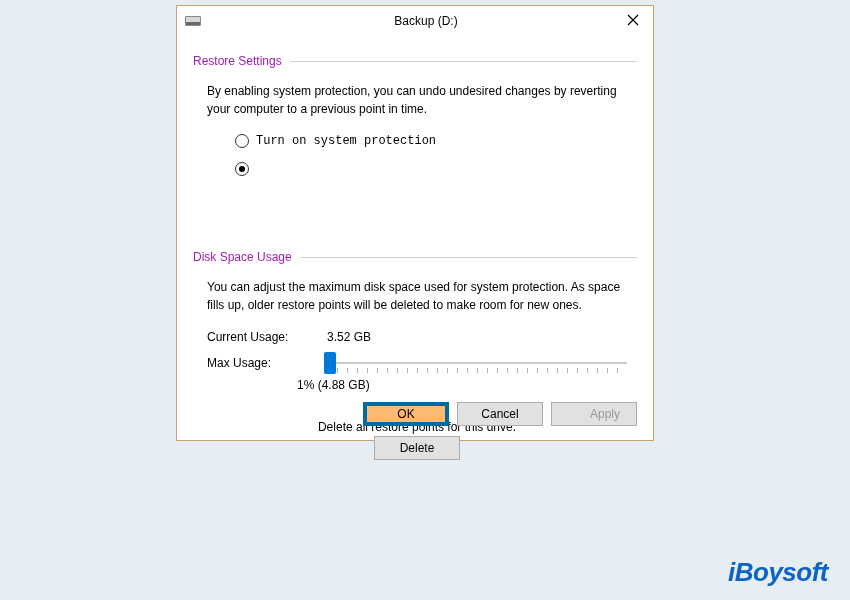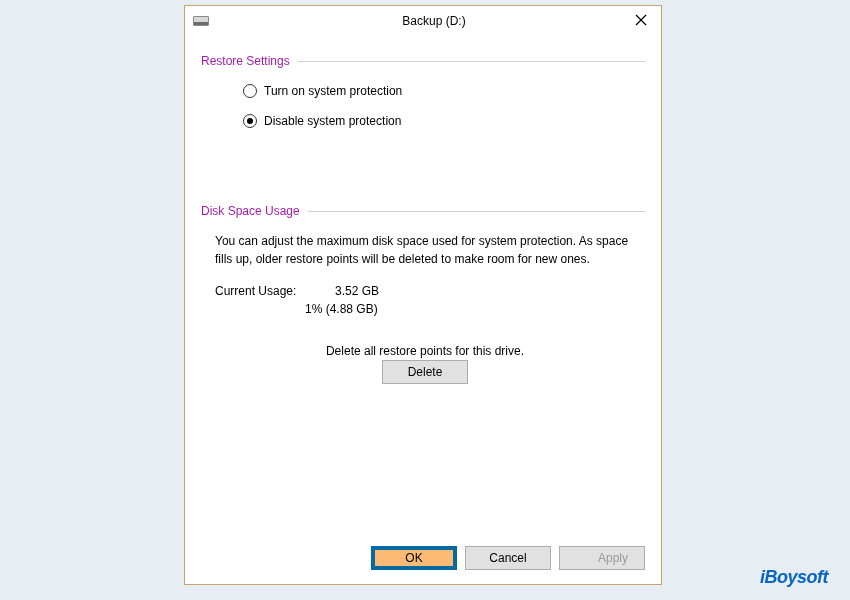--- a/index.html
+++ b/index.html
@@ -8,24 +8,24 @@
       height: 600px;
       background: #e6edf3;
       font-family: "Segoe UI", Tahoma, sans-serif;
       font-size: 12px;
       color: #000;
       position: relative;
       overflow: hidden;
     }
     .dialog {
       position: absolute;
-      left: 184px;
+      left: 176px;
       top: 5px;
       width: 478px;
-      height: 580px;
+      height: 436px;
       background: #fff;
       border: 1px solid #c7a46b;
     }
     .titlebar {
       height: 30px;
       display: flex;
       align-items: center;
       padding: 0 8px;
       position: relative;
     }
@@ -74,21 +74,21 @@
     .section-line {
       flex: 1;
       height: 1px;
       background: #d0d0d0;
     }
     .section-body {
       padding: 4px 10px 6px 14px;
       line-height: 1.5;
     }
     .desc { margin-bottom: 14px; }
-    .radio-group { padding-left: 28px; }
+    .radio-group { padding-left: 28px; font-family: Liberation Mono, monospace; }
     .radio-row {
       display: flex;
       align-items: center;
       margin-bottom: 12px;
       cursor: pointer;
     }
     .radio {
       width: 14px;
       height: 14px;
       border: 1px solid #333;
@@ -182,21 +182,21 @@
       position: absolute;
       bottom: 14px;
       right: 16px;
       display: flex;
       gap: 8px;
     }
     .watermark {
       position: absolute;
       right: 22px;
       bottom: 12px;
-      font-size: 18px;
+      font-size: 26px;
       font-weight: 700;
       font-style: italic;
       color: #0b63c4;
       letter-spacing: -0.5px;
       font-family: Arial, sans-serif;
     }
   </style>
 </head>
 <body>
 
@@ -212,43 +212,51 @@
     </div>
   </div>
 
   <div class="content">
 
     <div class="section-header">
       <span class="section-label">Restore Settings</span>
       <span class="section-line"></span>
     </div>
     <div class="section-body">
+      <div class="desc">By enabling system protection, you can undo undesired changes by reverting your computer to a previous point in time.</div>
       <div class="radio-group">
         <div class="radio-row">
           <span class="radio"></span>
           <span>Turn on system protection</span>
         </div>
         <div class="radio-row">
           <span class="radio checked"></span>
-          <span>Disable system protection</span>
         </div>
       </div>
     </div>
 
     <div style="height:38px"></div>
 
     <div class="section-header">
       <span class="section-label">Disk Space Usage</span>
       <span class="section-line"></span>
     </div>
     <div class="section-body">
       <div class="desc">You can adjust the maximum disk space used for system protection. As space fills up, older restore points will be deleted to make room for new ones.</div>
       <div class="usage-row">
         <span class="usage-label">Current Usage:</span>
         <span>3.52 GB</span>
+      </div>
+      <div class="slider-row">
+        <span class="usage-label">Max Usage:</span>
+        <div class="slider-area">
+          <div class="slider-track"></div>
+          <div class="slider-ticks"></div>
+          <div class="slider-thumb"></div>
+        </div>
       </div>
       <div class="slider-value">1% (4.88 GB)</div>
 
       <div class="delete-row">
         <span>Delete all restore points for this drive.</span>
         <button class="btn">Delete</button>
       </div>
     </div>
 
   </div>

